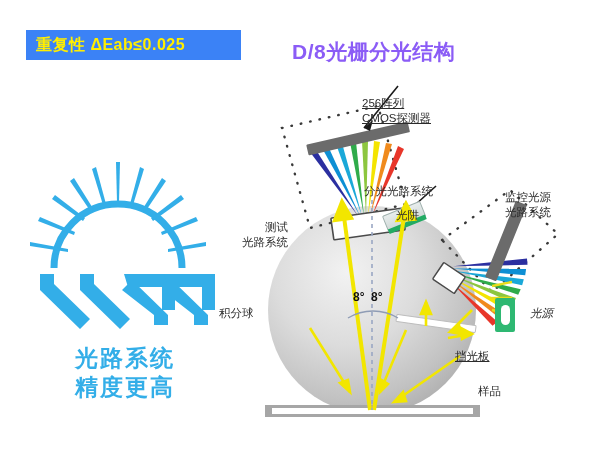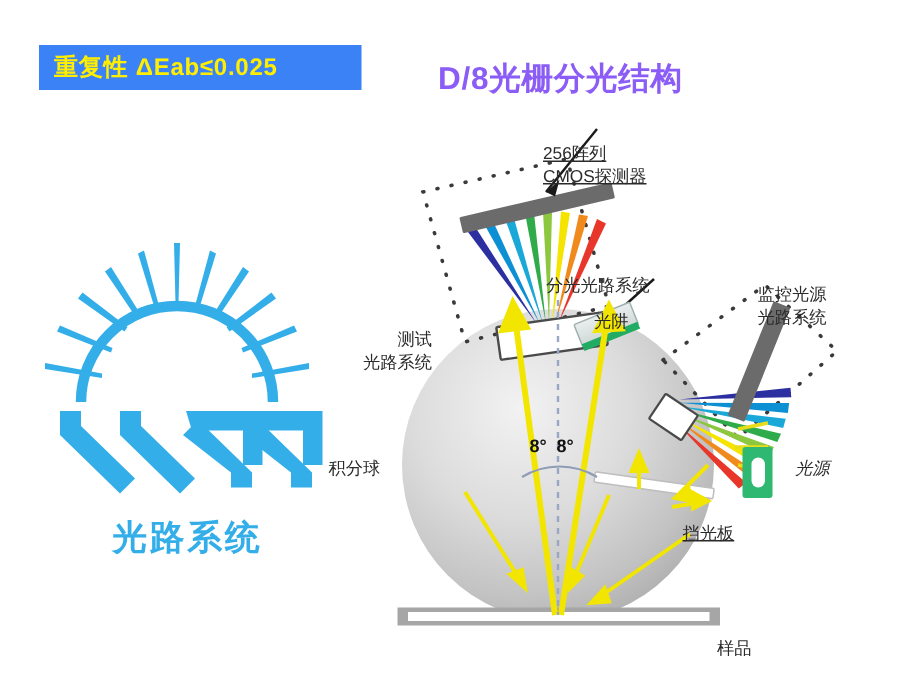--- a/index.html
+++ b/index.html
@@ -34,21 +34,21 @@
   
   .lbl{color:#2b2b2b;font-size:11.5px;line-height:14.5px;white-space:nowrap;}
   #lbl-detector{left:362px;top:96px;text-decoration:underline;}
   #lbl-spectro{left:364px;top:184px;}
   #lbl-test-optics{left:228px;top:172px;text-align:right;width:60px;margin-top:48px;}
   #lbl-monitor-optics{left:505px;top:190px;}
   #lbl-light-trap{left:396px;top:208px;}
   #lbl-sphere{left:219px;top:306px;}
   #lbl-source{left:530px;top:306px;font-style:italic;}
   #lbl-baffle{left:455px;top:349px;text-decoration:underline;}
-  #lbl-sample{left:478px;top:426px;}
+  #lbl-sample{left:478px;top:384px;}
   #lbl-ang-l{left:353px;top:290px;font-size:12px;font-weight:bold;color:#111;}
   #lbl-ang-r{left:371px;top:290px;font-size:12px;font-weight:bold;color:#111;}
 
   
   #source-icon{left:495px;top:298px;width:20px;height:34px;background:#2eb872;
     border-radius:2px;display:flex;align-items:center;justify-content:center;}
   #source-icon .bulb{width:9px;height:20px;background:#ffffff;border-radius:5px;}
 </style>
 </head>
 <body>
@@ -85,20 +85,21 @@
       <path d="M106 124 L144 124 L144 137 L110 137 Z"></path>
       <path d="M144 124 L157 124 L157 160 L144 160 Z"></path>
       <path d="M144 140 L154 130 L190 165 L190 175 L176 175 L176 165 Z"></path>
       <path d="M146 124 L184 124 L184 137 L150 137 Z"></path>
       <path d="M184 124 L197 124 L197 160 L184 160 Z"></path>
     </g>
   </svg>
 
   <div class="abs" id="tagline">
     <div>光路系统</div>
+    <div>精度更高</div>
   </div>
 
   <div class="abs" id="main-title">D/8光栅分光结构</div>
 
   <svg class="abs" style="left:210px;top:80px;" width="390" height="360" viewBox="0 0 390 360">
 
     <defs>
       <radialGradient id="sphereGrad" cx="38%" cy="32%" r="78%">
         <stop offset="0%" stop-color="#f2f2f2"></stop>
         <stop offset="45%" stop-color="#dcdcdc"></stop>

